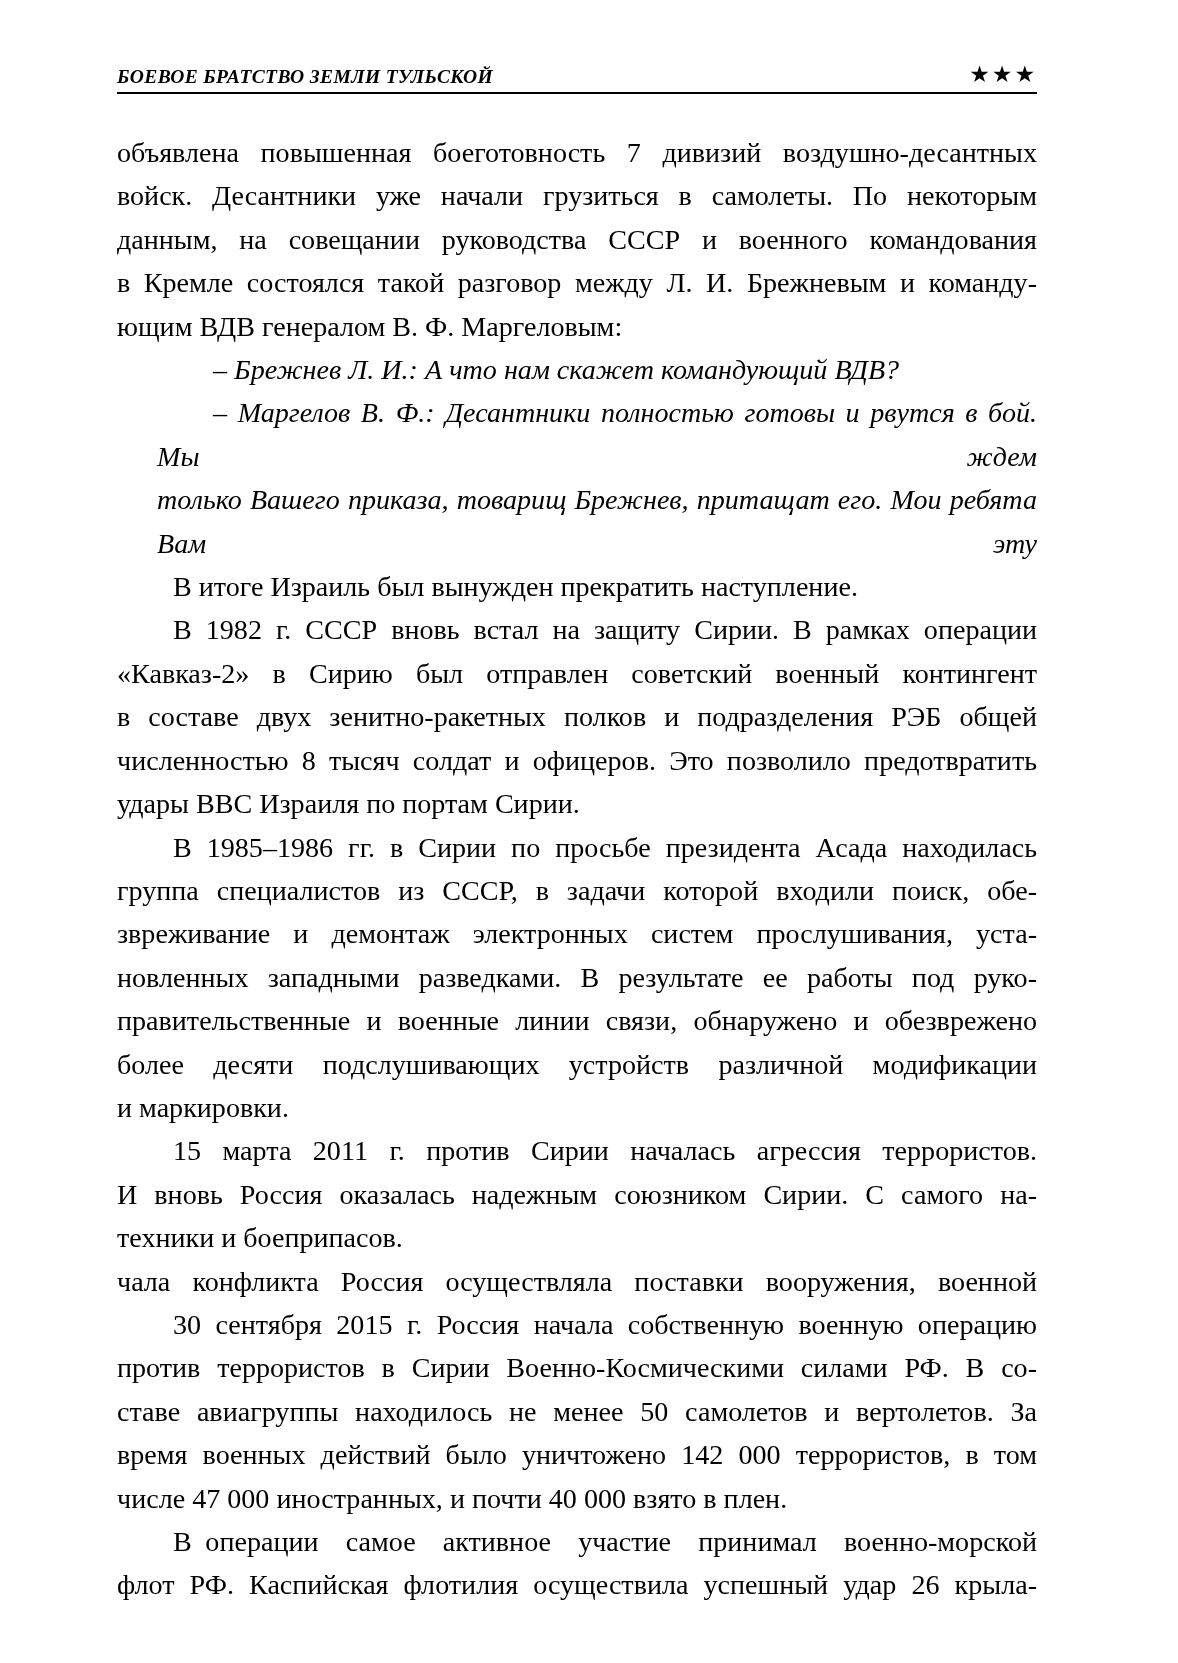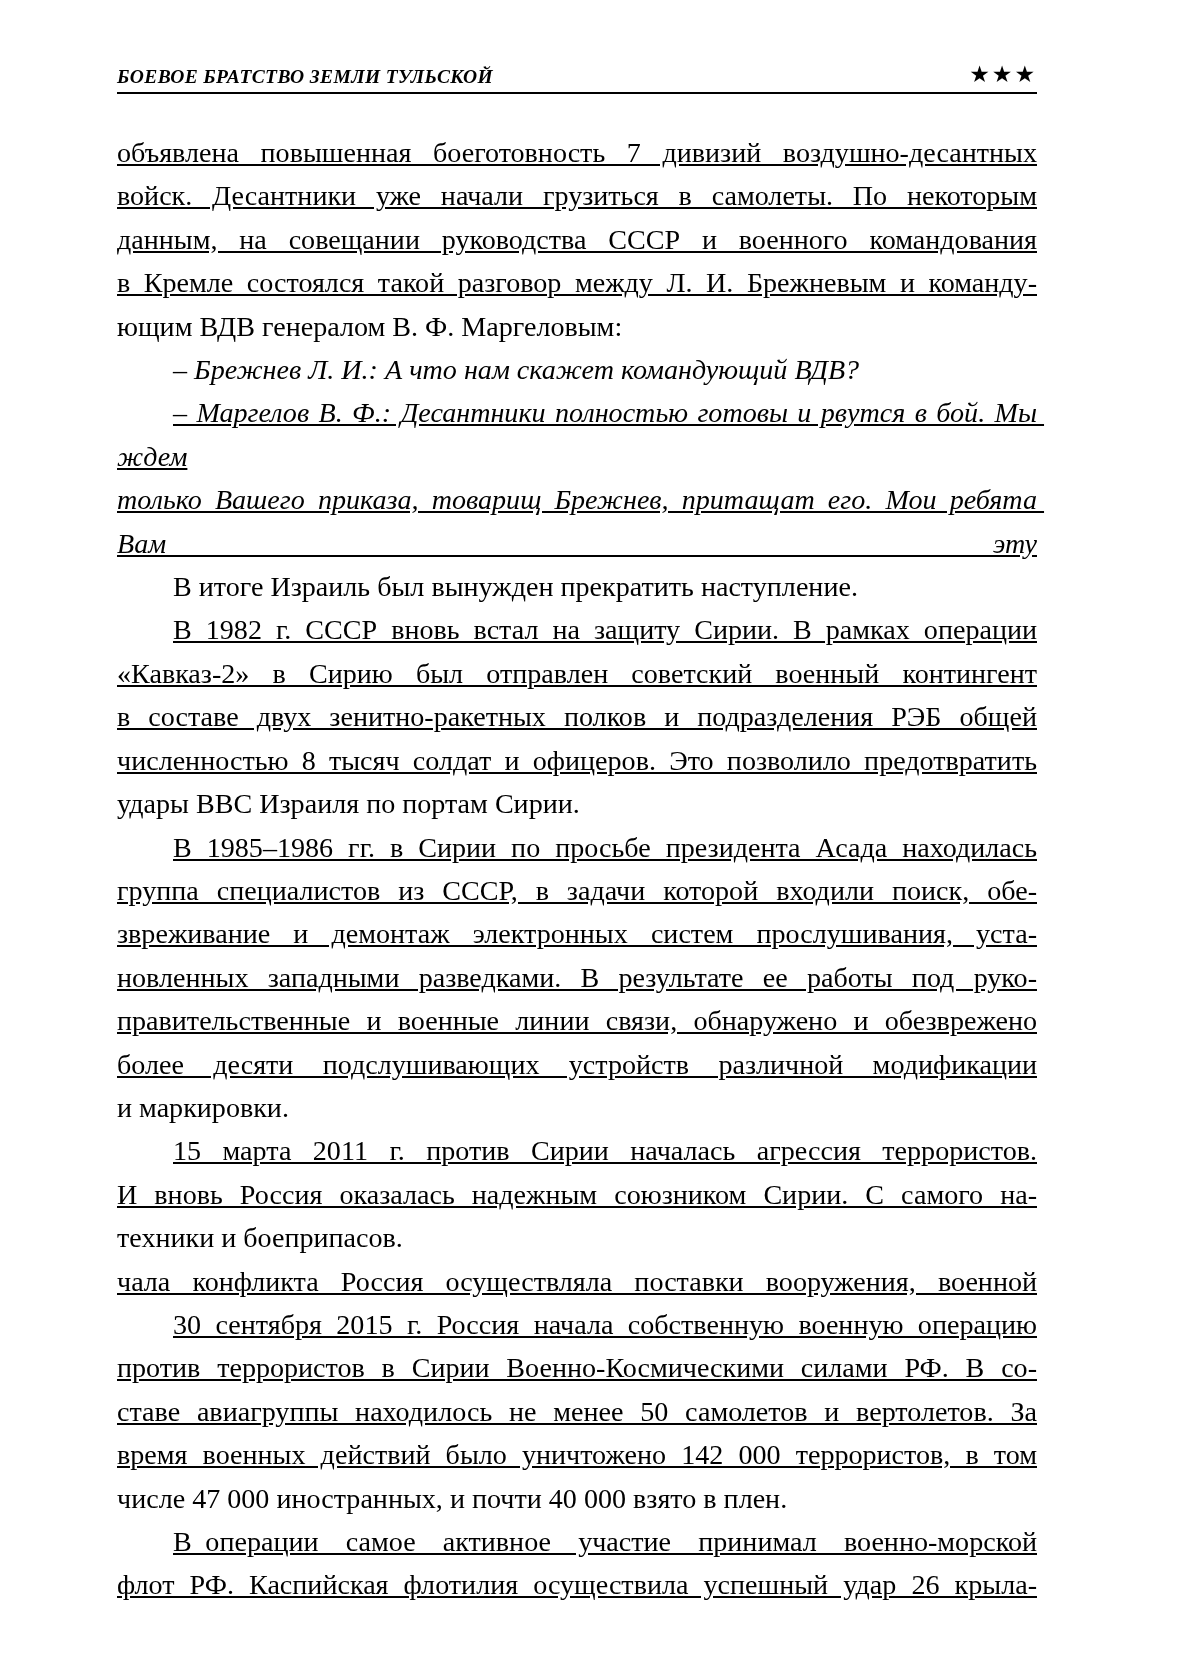--- a/index.html
+++ b/index.html
@@ -67,32 +67,32 @@
     hyphens: none;
   }
   .para .ln {
     display: block;
     white-space: pre-wrap;
   }
   
   .para .ln.j {
     text-align: justify;
     text-align-last: justify;
-    text-decoration: underline;
   }
   .para .ln.last {
     text-align: center;
     text-align-last: left;
   }
   .indent-sp {
     display: inline-block;
     width: 56px;
   }
   .dialogue {
     font-style: italic;
+    margin-left: 40px;
   }
   .dialogue .ln.j {
     text-align-last: justify;
   }
 </style>
 </head>
 <body>
 
 <div class="page">
   <div class="content">

